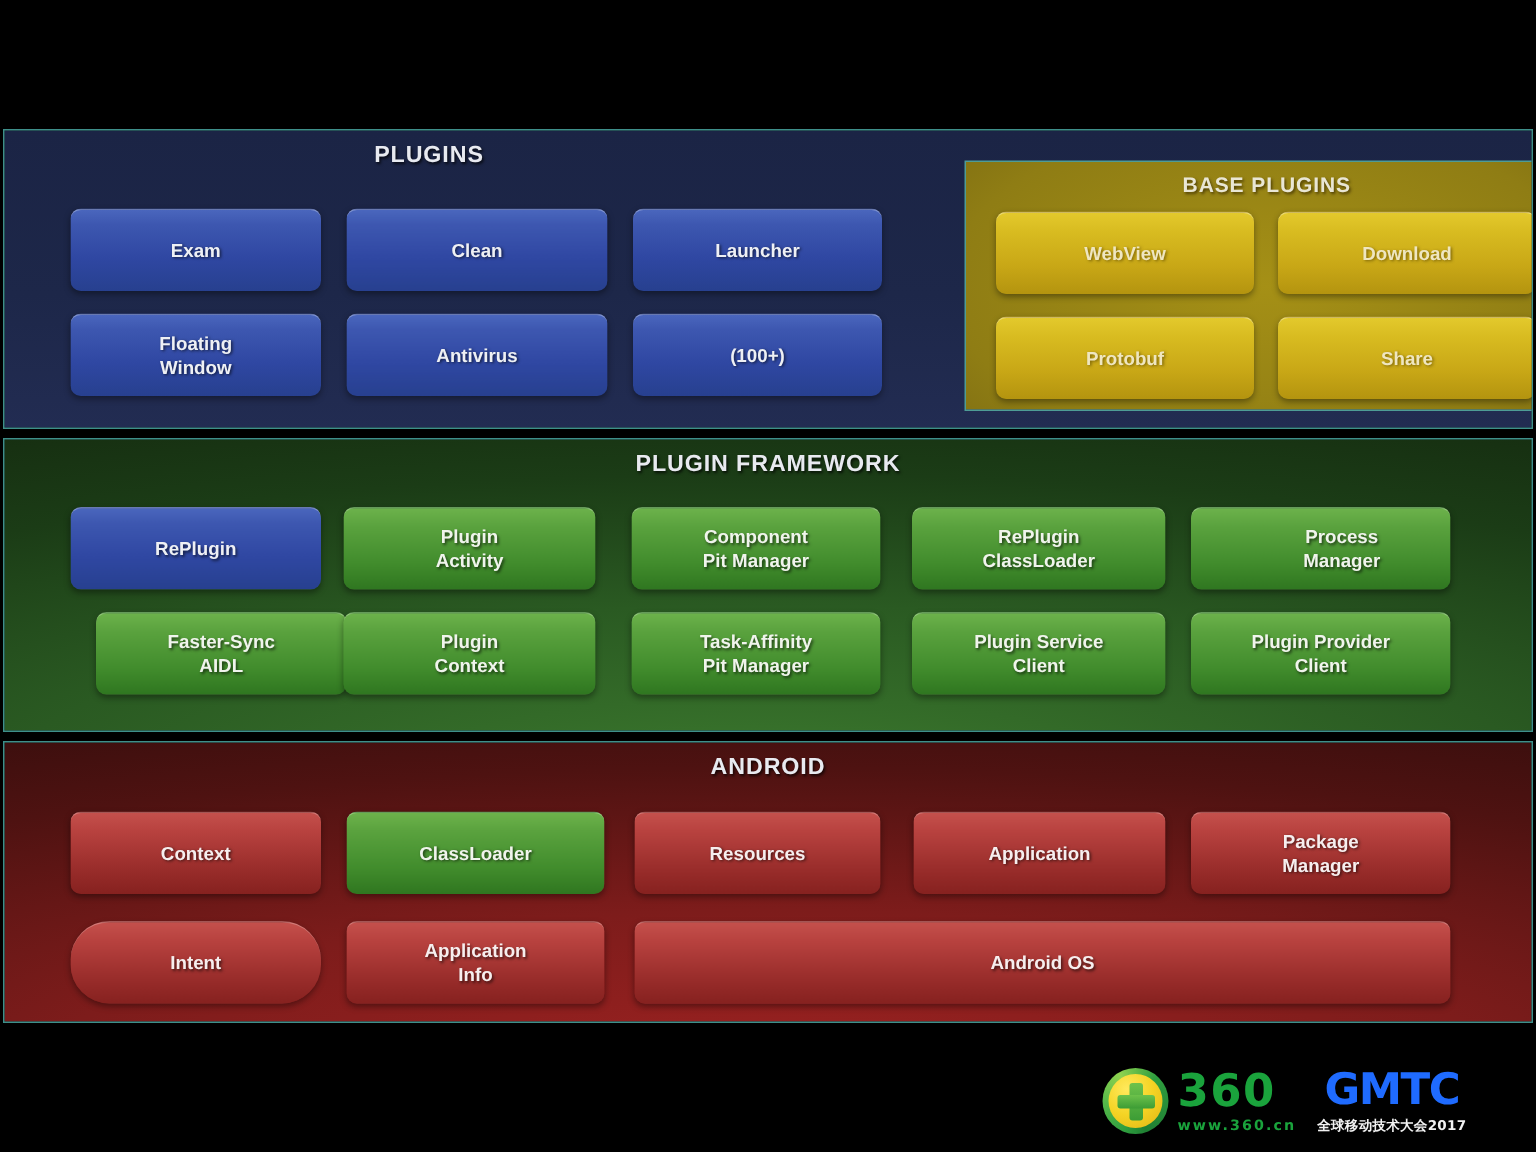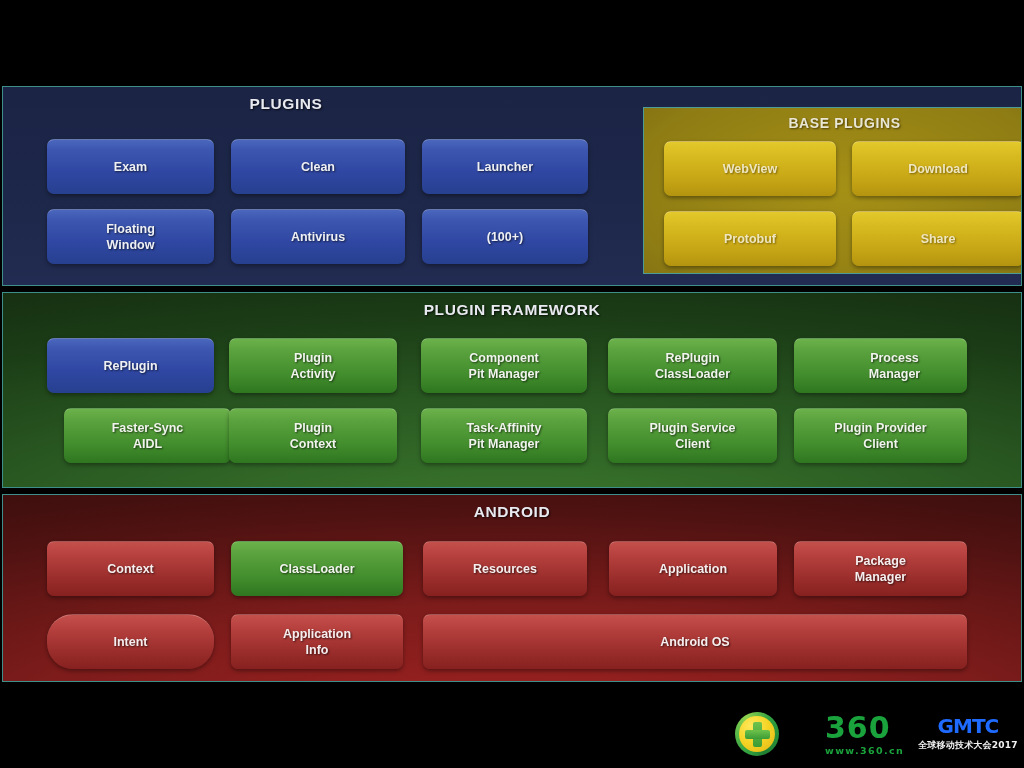--- a/index.html
+++ b/index.html
@@ -167,42 +167,42 @@
   }
   .logo-mark .cross-v,
   .logo-mark .cross-h {
     position: absolute;
     background: linear-gradient(180deg, #6dc24b 0%, #3c9c35 100%);
     border-radius: 2px;
   }
   .logo-mark .cross-v { left: 18px; top: 10px; width: 9px; height: 25px; }
   .logo-mark .cross-h { left: 10px; top: 18px; width: 25px; height: 9px; }
 
-  .logo-360-text { display: flex; flex-direction: column; margin-left: 40px; }
+  .logo-360-text { display: flex; flex-direction: column; }
   .logo-360-word {
     font-family: "DejaVu Sans", sans-serif;
     font-size: 30px;
     font-weight: bold;
     letter-spacing: 1px;
     color: #1aa33c;
     line-height: 1;
   }
   .logo-360-url {
     font-family: "DejaVu Sans", sans-serif;
     font-size: 9.5px;
     font-weight: bold;
     letter-spacing: 1.4px;
     color: #1aa33c;
     margin-top: 2px;
   }
 
   #logo-gmtc { display: flex; flex-direction: column; align-items: center; }
   .gmtc-word {
     font-family: "DejaVu Sans", sans-serif;
-    font-size: 20px;
+    font-size: 29px;
     font-weight: bold;
     letter-spacing: -1px;
     color: #1f6bff;
     line-height: 1;
   }
   .gmtc-sub {
     font-family: "DejaVu Sans", sans-serif;
     font-size: 9px;
     font-weight: bold;
     color: #f2f2f2;

